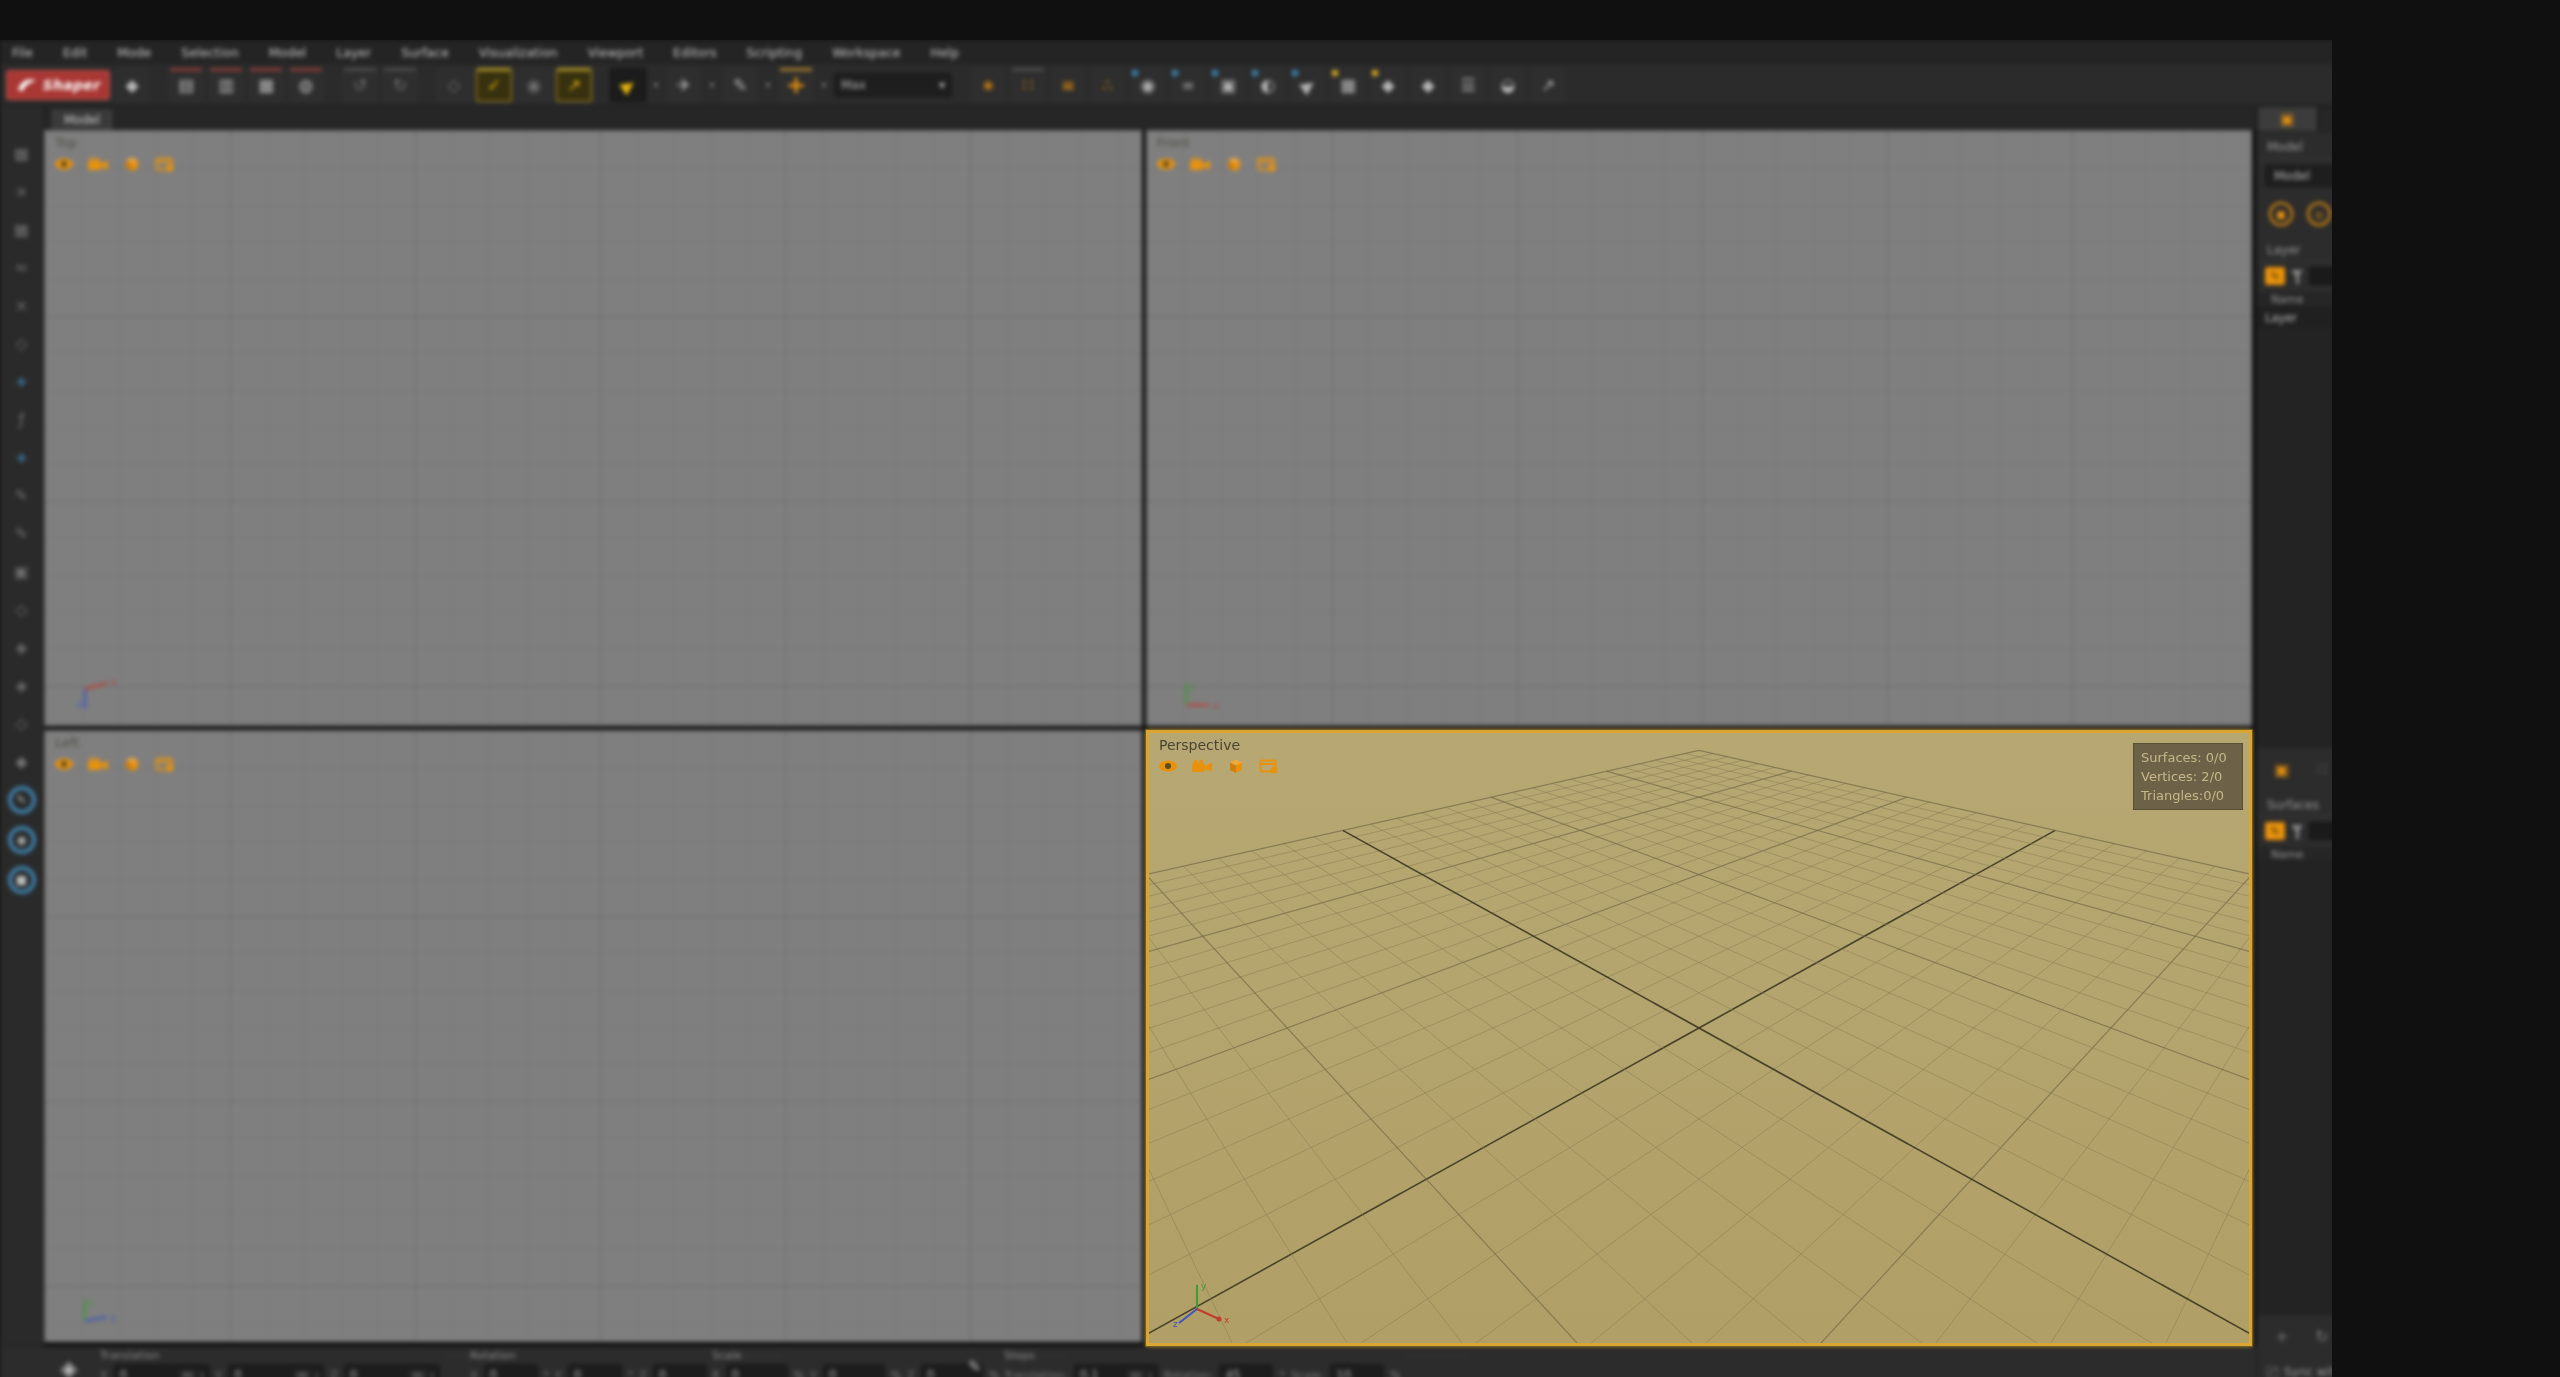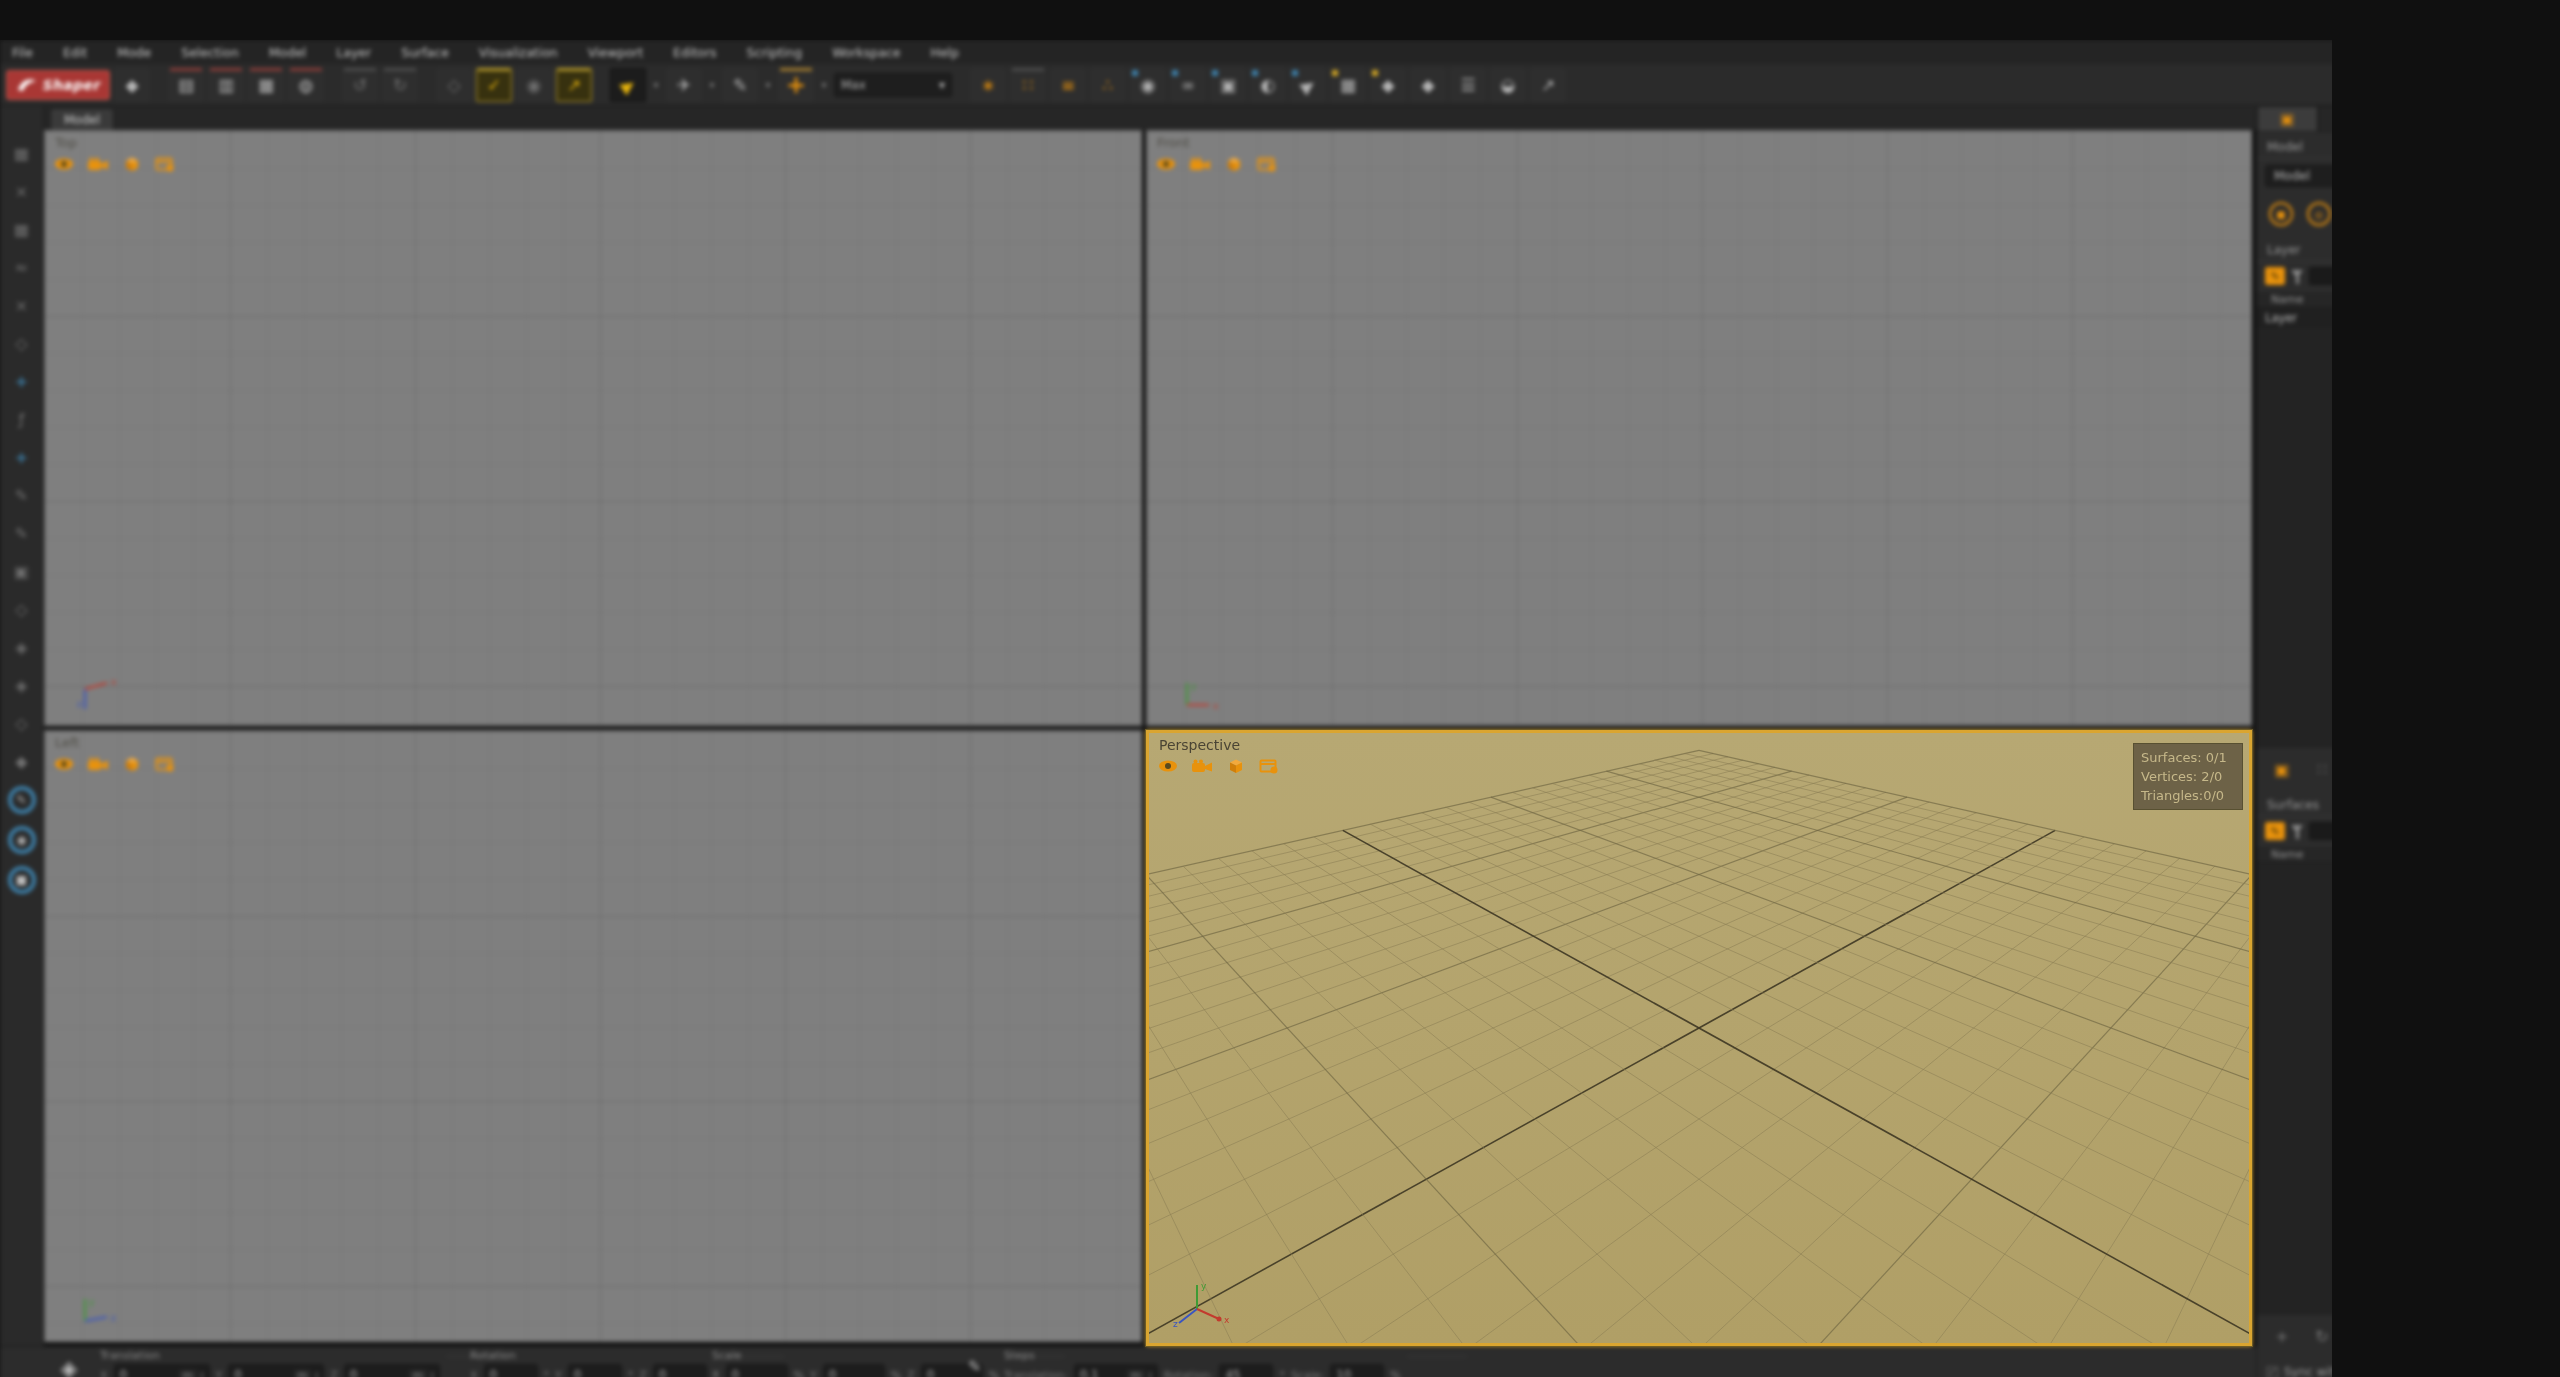--- a/index.html
+++ b/index.html
@@ -604,21 +604,21 @@
           <use href="#i-cam"></use>
         </svg>
       <svg width="22" height="16">
           <use href="#i-cube"></use>
         </svg>
       <svg width="20" height="17">
           <use href="#i-win"></use>
         </svg>
     </div>
     <div class="stats">
-      <div>Surfaces: 0/1</div>
+      <div>Surfaces: 0/0</div>
       <div>Vertices: 2/0</div>
       <div>Triangles:0/0</div>
     </div>
     <svg class="gizmo" width="80" height="54">
       <line x1="30" y1="34" x2="30" y2="10" stroke="#3f9b35" stroke-width="2"></line>
       <line x1="30" y1="34" x2="12" y2="48" stroke="#3a55c0" stroke-width="2"></line>
       <line x1="30" y1="34" x2="52" y2="44" stroke="#c23b2e" stroke-width="2"></line>
       <circle cx="52" cy="44" r="2.5" fill="#c23b2e"></circle>
       <text x="34" y="14" font-size="9" fill="#3f9b35">y</text>
       <text x="6" y="52" font-size="9" fill="#3a55c0">z</text>

